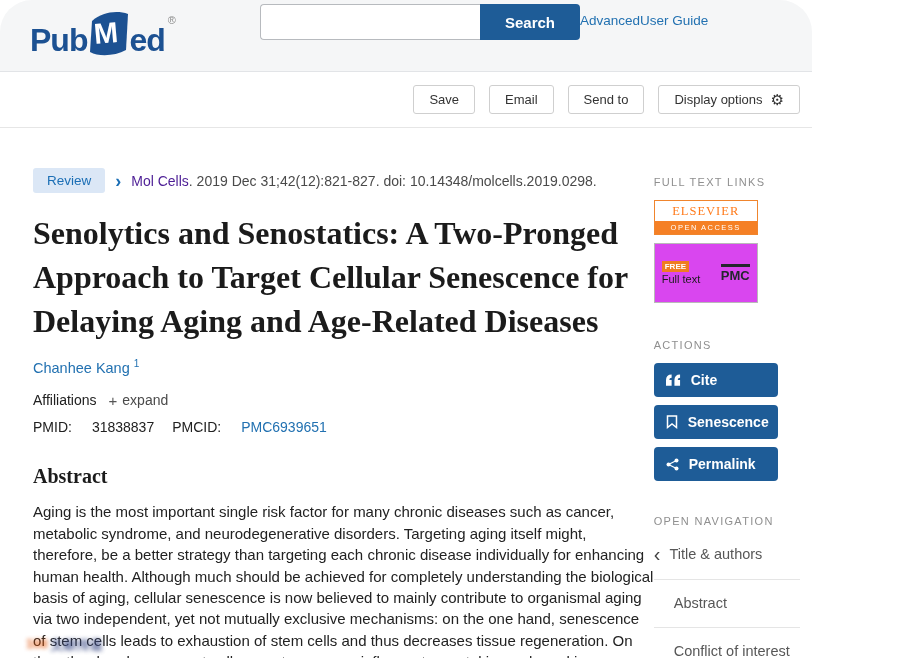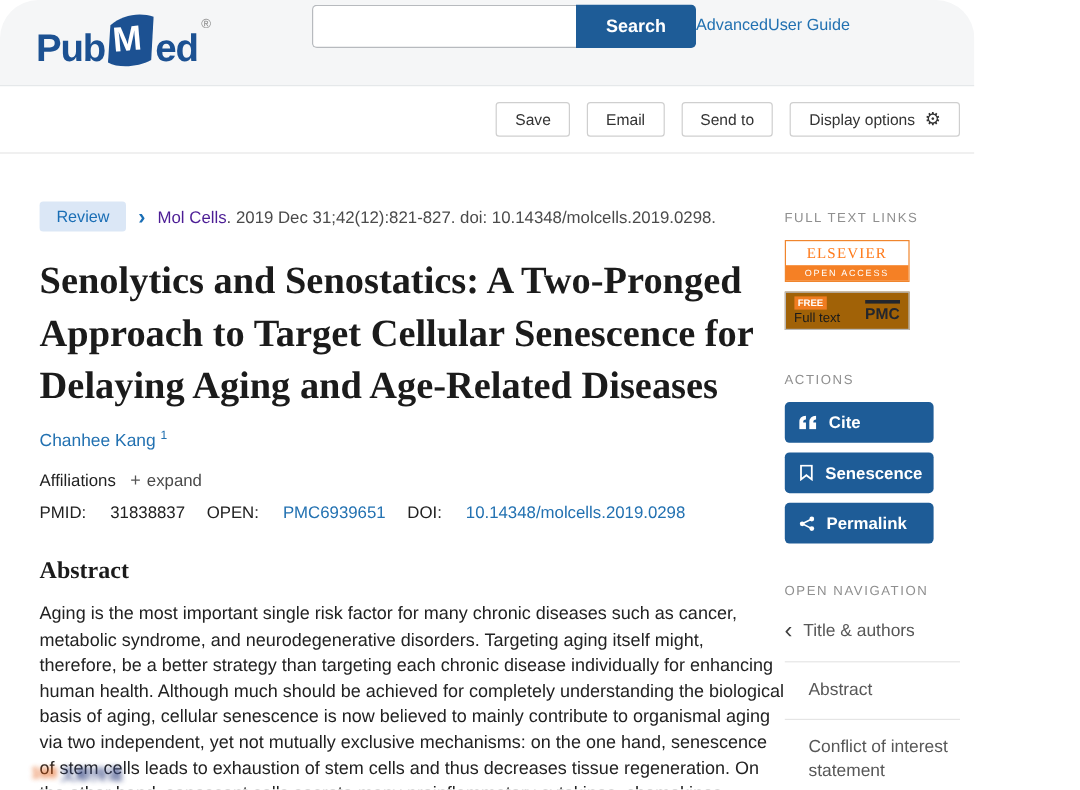--- a/index.html
+++ b/index.html
@@ -62,22 +62,22 @@
   .side-label { font-size:11px; color:#8f8f8f; letter-spacing:1.3px; }
   .ftl-label { margin:8px 0 12px; }
   .actions-label { margin:36px 0 12px; }
   .pn-label { margin:34px 0 4px; }
 
   .elsevier-badge { width:104px; border:1px solid #f0852d; margin-bottom:8px; cursor:pointer; background:#fff; }
   .elsevier-top { color:#ff7a1a; font-family:"Liberation Serif", serif; font-size:12.5px; letter-spacing:1px;
                   text-align:center; padding:3px 0 2px; }
   .elsevier-bottom { background:#f58025; color:#fff; font-size:7.5px; letter-spacing:1.5px; text-align:center; padding:2px 0; }
 
-  .pmc-badge { width:104px; border:1px solid #b9b9b9; background:#a16207; display:flex; align-items:center;
-               padding:3px 7px; cursor:pointer; }
+  .pmc-badge { width:104px; border:1px solid #b9b9b9; background:#d946ef; display:flex; align-items:center;
+               padding:17px 7px; cursor:pointer; }
   .pmc-left { display:flex; flex-direction:column; align-items:flex-start; gap:1px; }
   .free-chip { background:#ef7c21; color:#fff; font-size:8px; font-weight:700; padding:1px 3px; }
   .fulltext { font-size:11px; color:#1b1b1b; }
   .pmc-logo { margin-left:auto; font-weight:700; font-size:13px; color:#23262d; border-top:3px solid #23262d; padding-top:1px; }
 
   .action-btn { width:124px; height:34px; background:#1e5c97; color:#fff; border:none; border-radius:4px;
                 display:flex; align-items:center; gap:10px; padding:0 12px; font-size:14px; font-weight:700;
                 cursor:pointer; margin-bottom:8px; font-family:inherit; }
   .a-icon { display:flex; align-items:center; }
 
@@ -163,26 +163,22 @@
           <span>expand</span>
         </span>
       </div>
 
       <div class="ids-row">
         <span class="id-group">
           <span>PMID:</span>
           <span>31838837</span>
         </span>
         <span class="id-group">
-          <span>OPEN:</span>
+          <span>PMCID:</span>
           <a class="link">PMC6939651</a>
-        </span>
-        <span class="id-group">
-          <span>DOI:</span>
-          <a class="link">10.14348/molcells.2019.0298</a>
         </span>
       </div>
 
       <h2 class="abs-heading">Abstract</h2>
       <p class="abs-text">Aging is the most important single risk factor for many chronic diseases such as cancer, metabolic syndrome, and neurodegenerative disorders. Targeting aging itself might, therefore, be a better strategy than targeting each chronic disease individually for enhancing human health. Although much should be achieved for completely understanding the biological basis of aging, cellular senescence is now believed to mainly contribute to organismal aging via two independent, yet not mutually exclusive mechanisms: on the one hand, senescence of stem cells leads to exhaustion of stem cells and thus decreases tissue regeneration. On the other hand, senescent cells secrete many proinflammatory cytokines, chemokines, growth factors, and proteases, collectively termed as the senescence-associated secretory phenotype (SASP), which causes chronic inflammation and tissue dysfunction. Much effort has been recently made to therapeutically target detrimental effects of cellular senescence including selectively eliminating senescent cells (senolytics) and modulating a proinflammatory senescent secretome (senostatics).</p>
     </main>
 
     <aside class="aside">
       <div class="side-label ftl-label">FULL TEXT LINKS</div>
 

